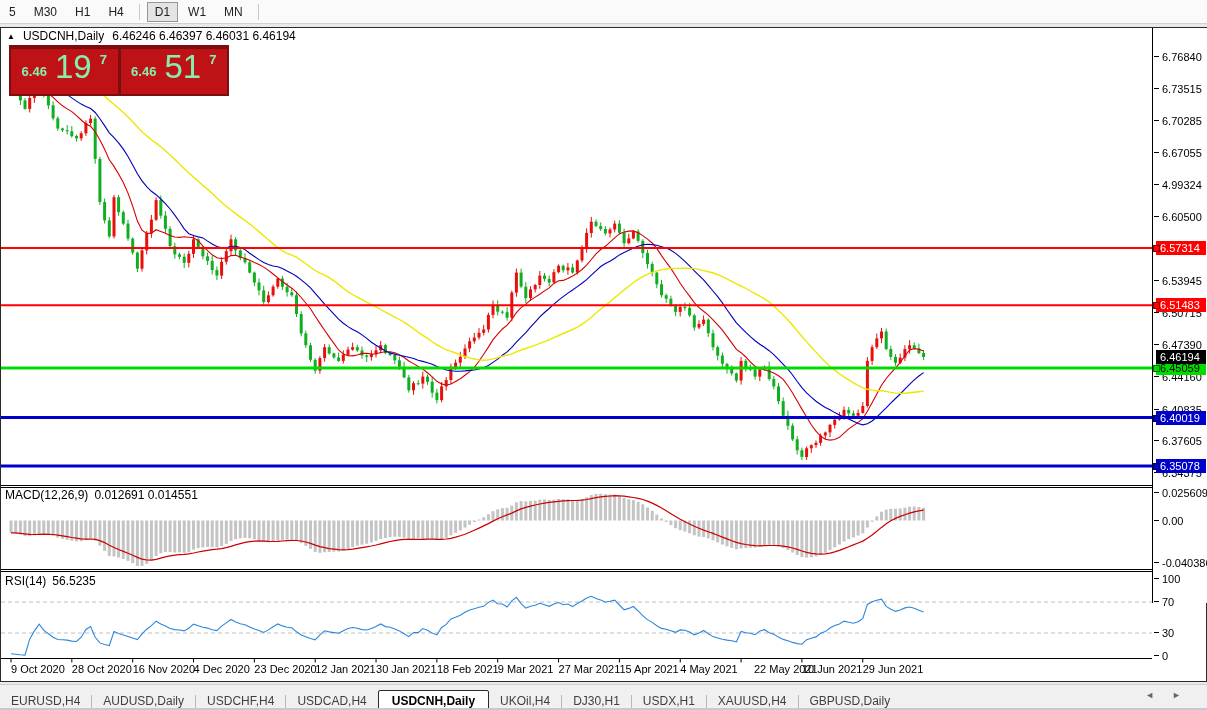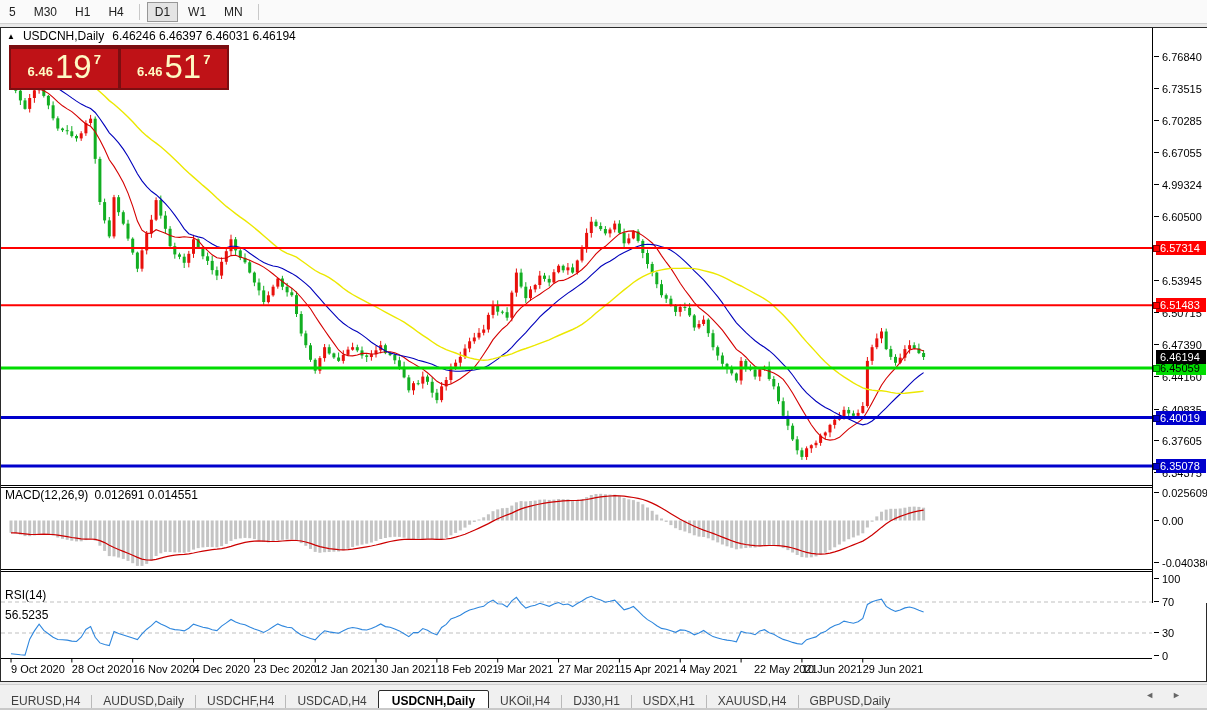--- a/index.html
+++ b/index.html
@@ -24,29 +24,29 @@
   .tp-row{display:flex;gap:2px;}
   .tp-btn{height:27px;width:57px;background:#c93338;color:#fff;border:1px solid #9d1418;
     font-size:13px;font-family:inherit;}
   .tp-vol{flex:1;display:flex;border:1px solid #8e8e8e;background:#fff;height:27px;box-sizing:border-box;}
   .tp-spin{width:18px;border:none;background:#ececec;color:#4a6785;font-size:7px;padding:0;font-family:inherit;}
   .tp-spin.left{border-right:1px solid #c4c4c4;}
   .tp-spin.right{border-left:1px solid #c4c4c4;}
   .tp-input{flex:1;border:none;outline:none;font-size:13px;text-align:right;padding:0 5px;
     width:40px;min-width:0;font-family:inherit;color:#000;}
   .tp-row2{margin-top:2px;display:flex;gap:3px;}
-  .tp-price{flex:1;height:33px;background:#bf1217;color:#fef9c3;display:flex;align-items:flex-end;
-    justify-content:center;padding-bottom:6px;gap:2px;}
+  .tp-price{flex:1;height:33px;background:#bf1217;color:#86efac;display:flex;align-items:flex-end;
+    justify-content:center;padding-bottom:12px;gap:8px;}
   .tp-small{font-size:13px;font-weight:700;margin-bottom:3px;}
   .tp-big{font-size:33px;line-height:30px;font-weight:400;}
   .tp-sup{font-size:13px;font-weight:700;margin-bottom:15px;}
   
   .panel-label{position:absolute;left:4px;font-size:12px;color:#000;display:flex;gap:6px;white-space:nowrap;}
   .macd-label{top:460px;}
-  .rsi-label{top:560px;flex-direction:column;}
+  .rsi-label{top:546px;}
   
   .dates-row{position:absolute;left:0;top:634px;width:1150px;height:17px;}
   .date{position:absolute;top:1px;font-size:11px;color:#000;white-space:nowrap;}
   .y-axis{position:absolute;left:1151px;top:0;width:54px;height:575px;border-left:1px solid #000;background:#fff;}
   .ytick{position:absolute;left:9px;font-size:11px;color:#000;line-height:12px;white-space:nowrap;}
   .ytick::before{content:"";position:absolute;left:-8px;top:5px;width:5px;height:1px;background:#000;}
   .ylevel{position:absolute;left:3px;right:1px;font-size:11px;line-height:14px;height:14px;
     padding-left:4px;white-space:nowrap;}
   .ylevel::before{content:"";position:absolute;left:-3px;top:4px;width:5px;height:5px;
     background:inherit;border:1px solid rgba(0,0,0,.45);}

